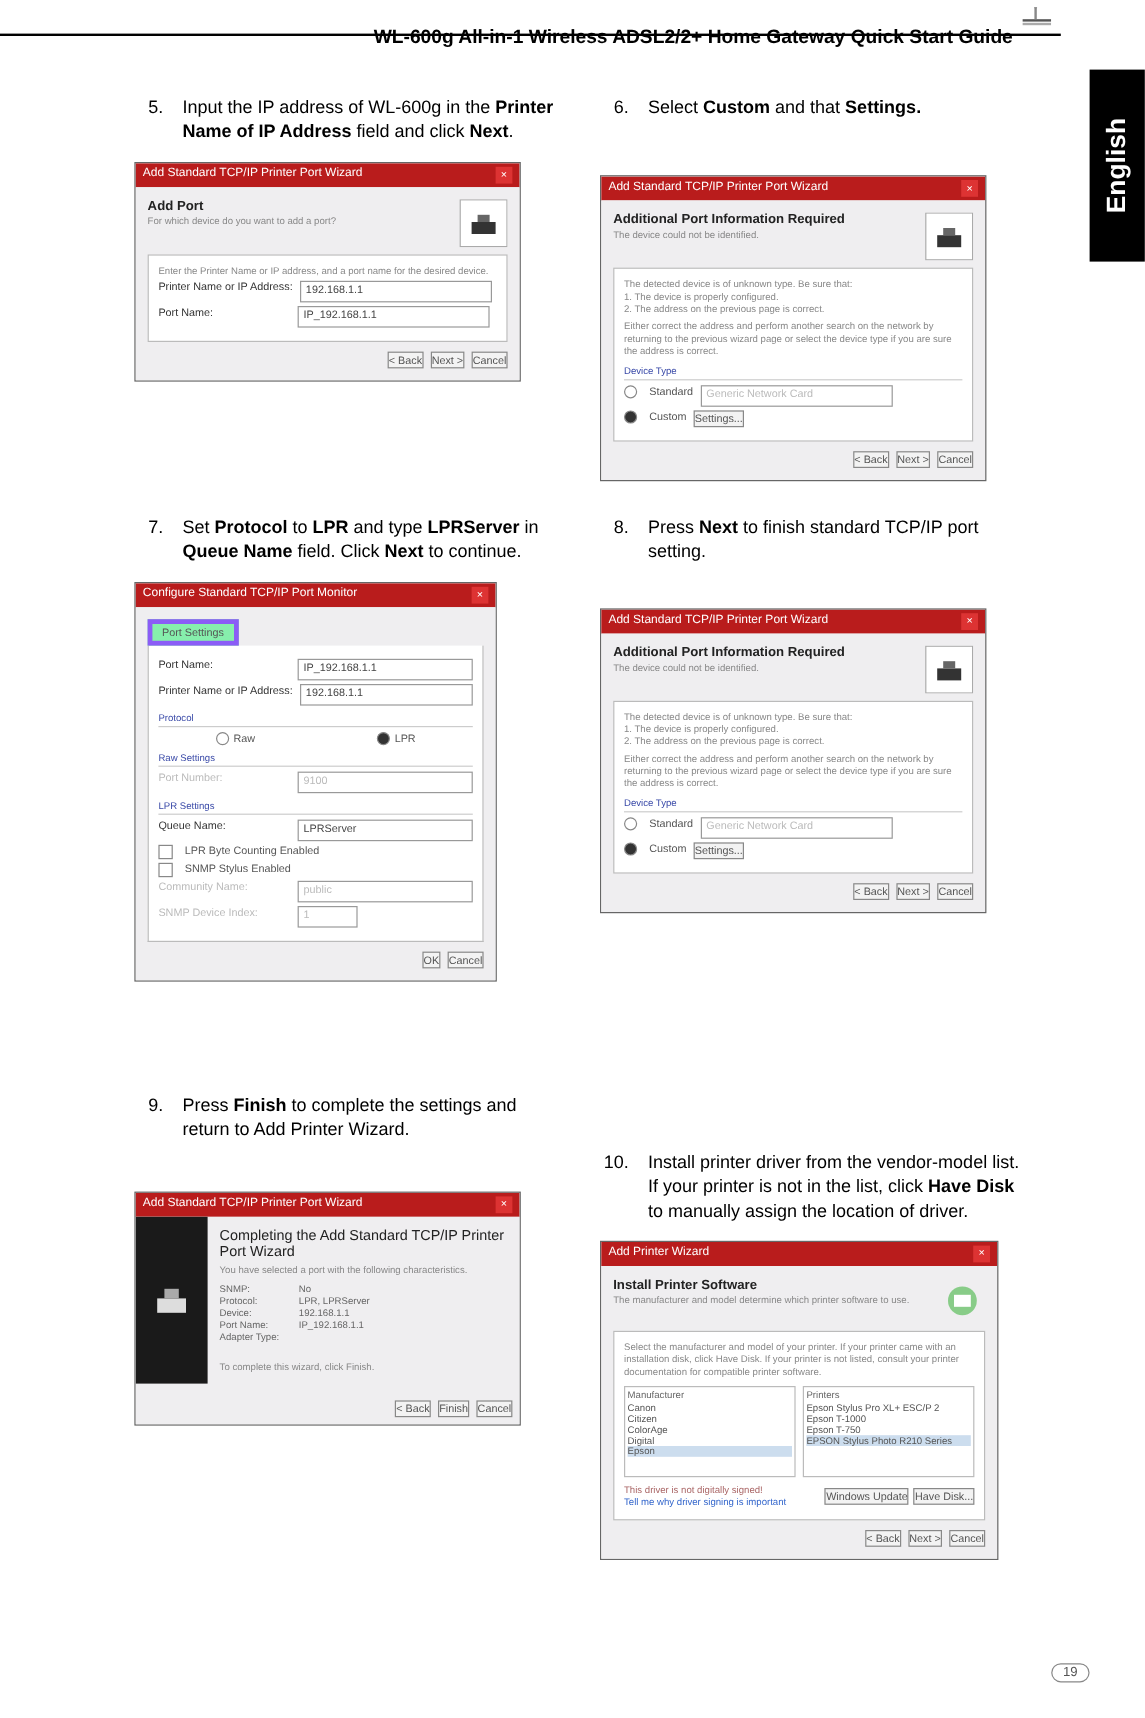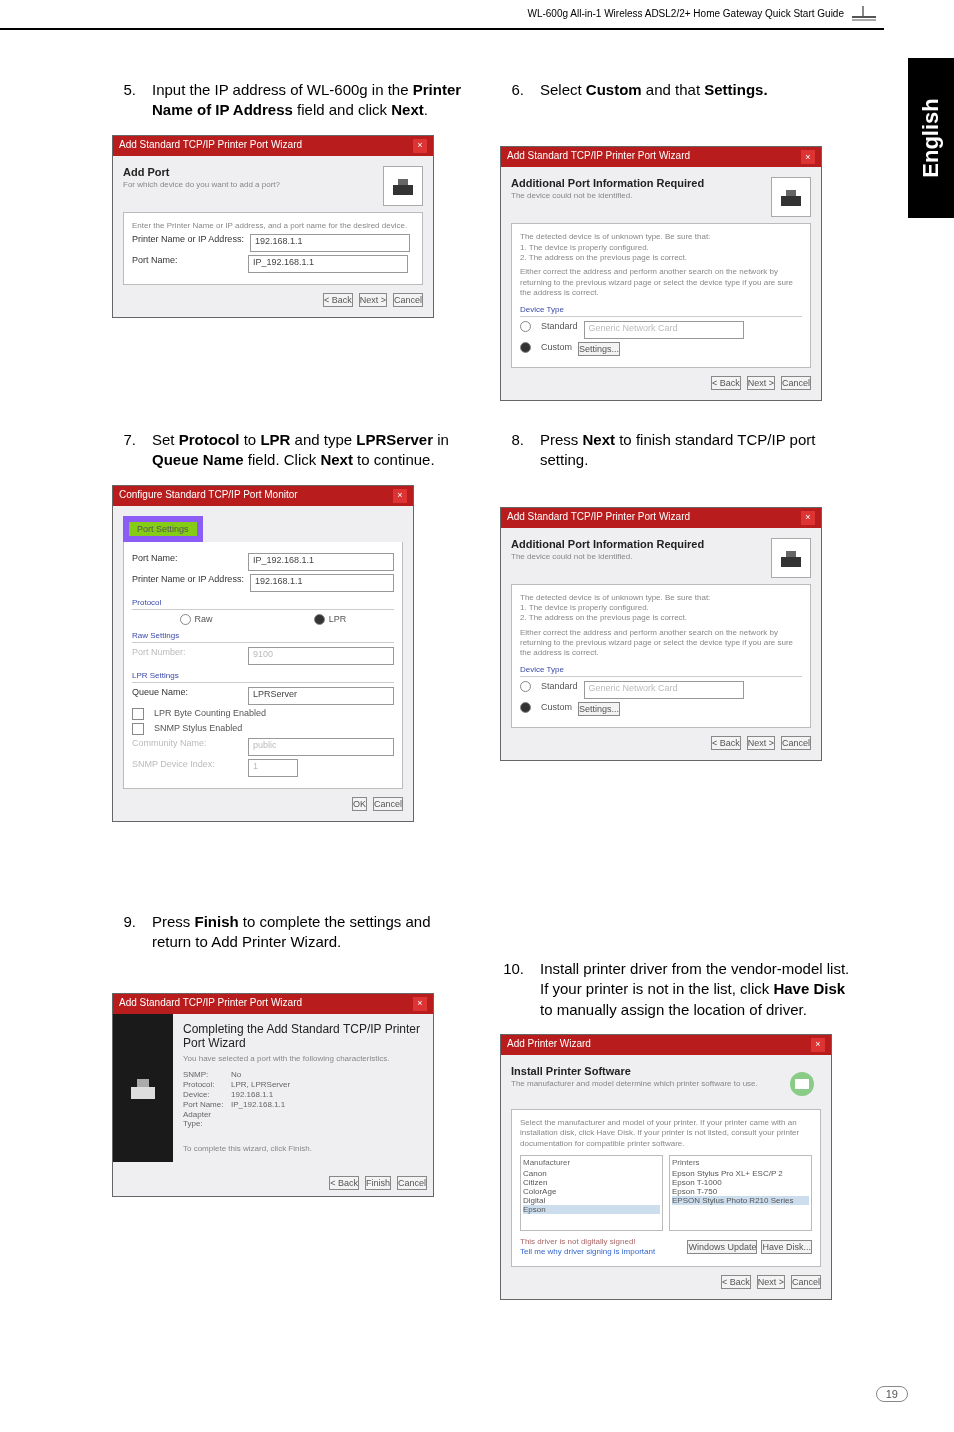--- a/index.html
+++ b/index.html
@@ -1,18 +1,18 @@
 <!DOCTYPE html>
 <html><head>
 <meta charset="utf-8">
 <style>
   body{margin:0;background:#fff;font-family:Arial,Helvetica,sans-serif;color:#000}
   .page{width:954px;height:1432px;position:relative;margin:0 auto}
   .hdr{position:absolute;top:28px;left:0;right:70px;border-top:2px solid #000}
-  .hdr-title{position:absolute;top:8px;right:110px;font-size:10px;font-weight:normal;color:#000}
+  .hdr-title{position:absolute;top:23px;right:110px;font-size:16px;font-weight:bold;color:#000}
   .hdr-icon{position:absolute;top:6px;right:78px}
   .hdr-icon svg{display:block}
   .tab{position:absolute;right:0;top:58px;width:46px;height:160px;background:#000;border-radius:0;display:flex;align-items:center;justify-content:center}
   .tab span{color:#fff;font-weight:bold;font-size:22px;transform:rotate(-90deg);white-space:nowrap}
   .col{position:absolute;width:360px}
   .colL{left:112px}
   .colR{left:500px}
   .step{display:flex;gap:16px;font-size:15px;line-height:1.35}
   .num{width:24px;flex:none;text-align:right}
   .step .body{flex:1}
@@ -36,21 +36,21 @@
   .sep{height:1px;background:#ccc;margin:2px 0 4px}
   .tiny{font-size:8px;color:#888;line-height:1.3}
   .cb{width:10px;height:10px;border:1px solid #888;display:inline-block;margin-right:4px;vertical-align:middle}
   .radio{width:9px;height:9px;border:1px solid #888;border-radius:50%;display:inline-block;margin-right:4px;vertical-align:middle}
   .mfglist{display:flex;gap:6px}
   .mfglist>div{flex:1;border:1px solid #bbb;height:70px;background:#fff;padding:2px;font-size:8px;overflow:hidden}
   .hl{background:#cde;}
   .completing{display:flex;gap:10px}
   .sidewing{width:60px;background:#1a1a1a}
   .kv{display:flex;font-size:8px;margin:1px 0;color:#666}
-  .kv .k{width:48px}
+  .kv .k{width:66px}
   .foot{position:absolute;bottom:30px;right:46px;border:1.5px solid #888;border-radius:10px;padding:1px 9px;font-size:11px;color:#555}
 </style>
 </head>
 <body>
 
 <div class="page">
   <div class="hdr"></div>
   <div class="hdr-title">WL-600g All-in-1 Wireless ADSL2/2+ Home Gateway Quick Start Guide</div>
   <div class="hdr-icon">
     <svg width="24" height="18">
@@ -157,21 +157,21 @@
     <div class="step">
       <div class="num">7.</div>
       <div class="body"><span>Set </span><span class="b">Protocol</span><span> to </span><span class="b">LPR</span><span> and type </span><span class="b">LPRServer</span><span> in </span><span class="b">Queue Name</span><span> field. Click </span><span class="b">Next</span><span> to continue.</span></div>
     </div>
     <div class="shot" style="width:300px">
       <div class="titlebar">
           <span>Configure Standard TCP/IP Port Monitor</span>
           <span class="closex">×</span>
         </div>
       <div class="inner">
-        <div style="border:6px solid #8b5cf6;background:#84cc16;display:inline-block;padding:2px 8px;font-size:9px">Port Settings</div>
+        <div style="border:4px solid #8b5cf6;background:#86efac;display:inline-block;padding:2px 8px;font-size:9px">Port Settings</div>
         <div class="panel" style="margin-top:0;border-top:none">
           <div class="row">
               <span class="lbl">Port Name:</span>
               <div class="inp">IP_192.168.1.1</div>
             </div>
           <div class="row">
               <span class="lbl">Printer Name or IP Address:</span>
               <div class="inp">192.168.1.1</div>
             </div>
           <div class="grouplabel">Protocol</div>

